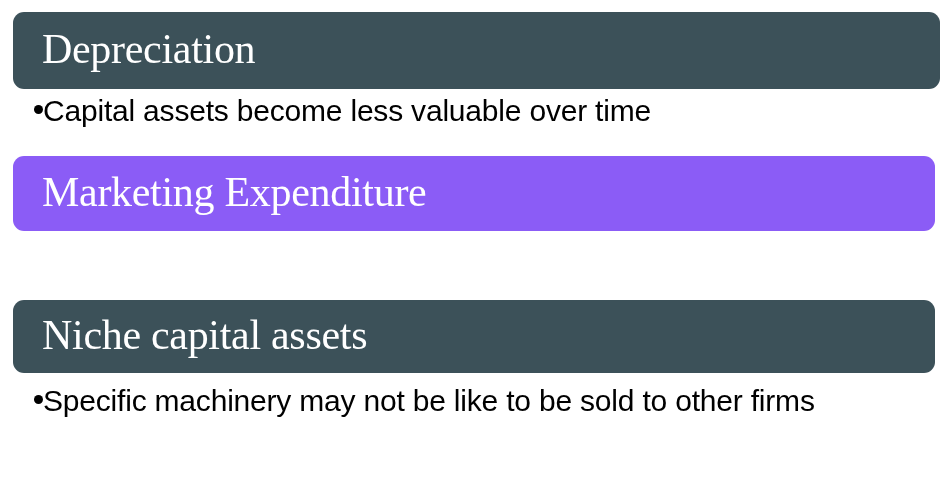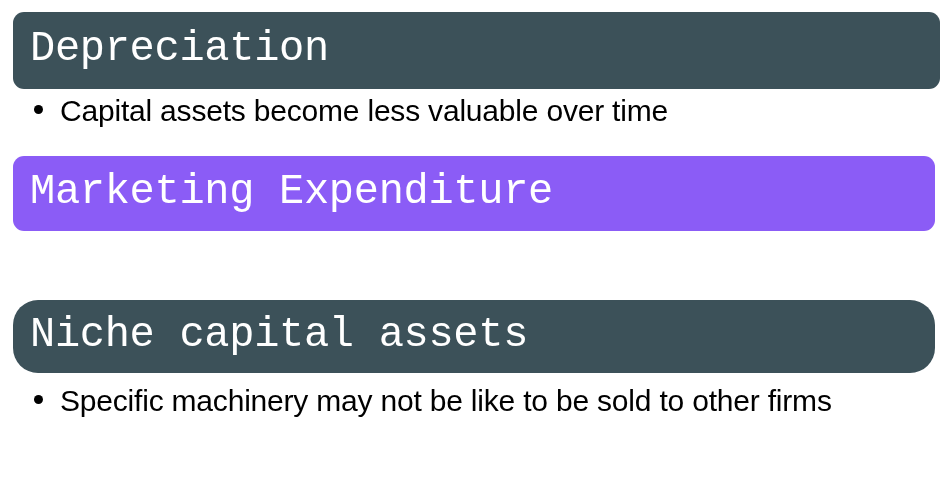--- a/index.html
+++ b/index.html
@@ -26,26 +26,26 @@
     position: absolute;
     left: 13px;
     border-radius: 11px;
     box-sizing: border-box;
     display: flex;
     align-items: center;
   }
 
   .section-bar .bar-title {
     color: #ffffff;
-    font-family: Liberation Mono, monospace;
+    font-family: Liberation Serif, serif;
     font-size: 42px;
     font-weight: 400;
     line-height: 1.0;
     letter-spacing: -0.3px;
-    padding-left: 17px;
+    padding-left: 29px;
     white-space: nowrap;
     margin-top: -3px;
   }
 
   #bar-1 {
     top: 12px;
     width: 927px;
     height: 77px;
     background: #3c5159;
   }
@@ -53,21 +53,20 @@
     top: 156px;
     width: 922px;
     height: 75px;
     background: #8b5cf6;
   }
   #bar-3 {
     top: 300px;
     width: 922px;
     height: 73px;
     background: #3c5159;
-    border-radius: 25px;
   }
 
   
   .bullet-row {
     position: absolute;
     left: 34px;
     display: flex;
     align-items: flex-start;
   }
 
@@ -80,21 +79,20 @@
     margin-top: 13px;
   }
 
   .bullet-text {
     color: #000000;
     font-family: "Liberation Sans", sans-serif;
     font-size: 30px;
     font-weight: 400;
     line-height: 38px;
     letter-spacing: -0.2px;
-    margin-left: 17px;
   }
 
   #bullet-1 { top: 92px; width: 880px; }
   #bullet-2 { top: 237px; width: 880px; }
   #bullet-3 { top: 382px; width: 810px; }
 </style>
 </head>
 <body>
 
 <div id="slide">

